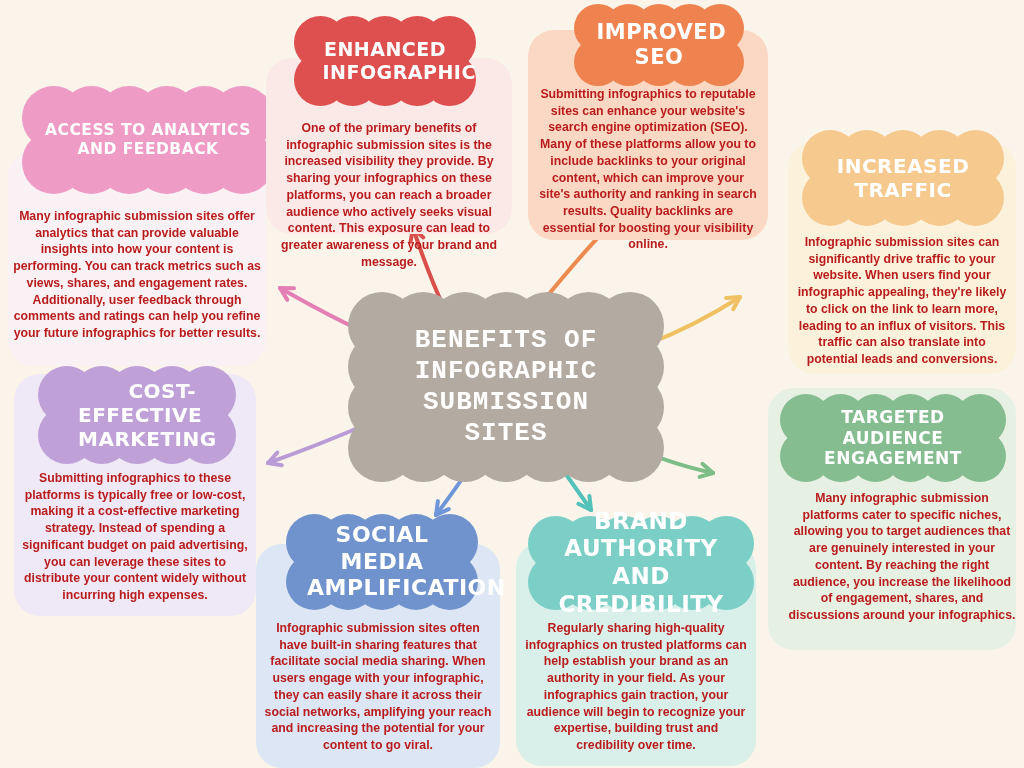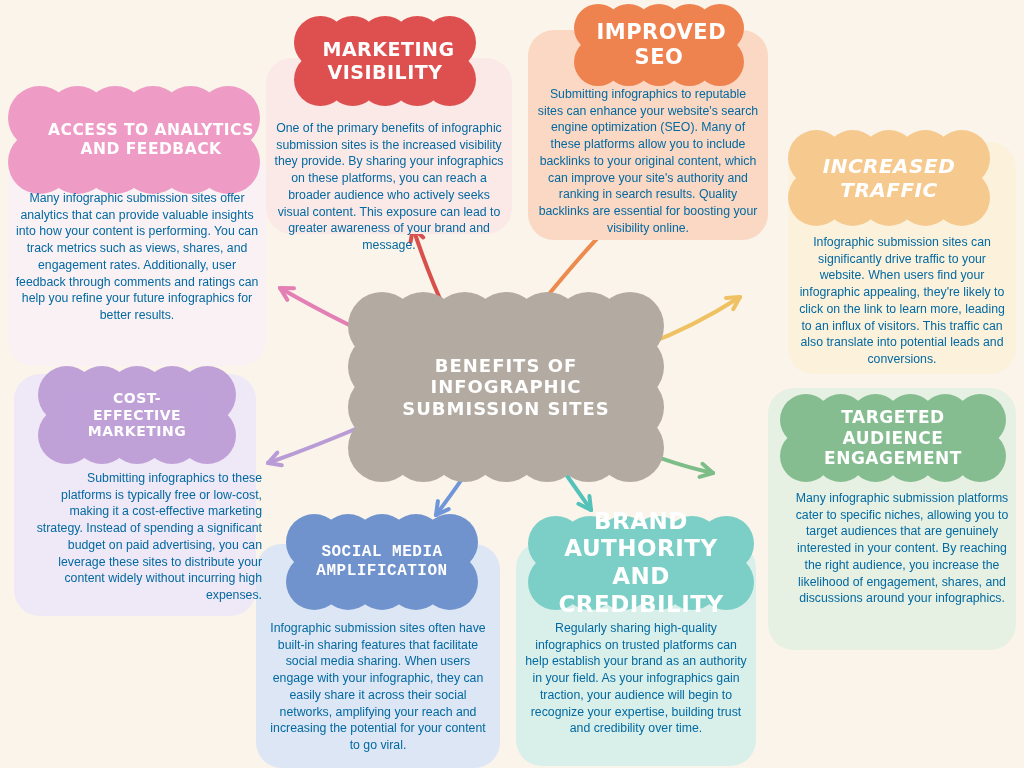--- a/index.html
+++ b/index.html
@@ -44,52 +44,52 @@
     font-weight: bold;
     line-height: 1.2;
     letter-spacing: 0.5px;
   }
   .body-text {
     position: absolute;
     margin: 0;
     font-size: 12.3px;
     line-height: 1.36;
     text-align: center;
-    color: #0369a1;
-    font-weight: 400;
+    color: #b91c1c;
+    font-weight: 700;
   }
 
   
   #center-cloud { left: 348px; top: 292px; width: 316px; height: 190px; z-index: 2; }
-  #center-cloud .title { font-size: 18px; max-width: 238px; letter-spacing: 1px; }
+  #center-cloud .title { font-size: 26px; max-width: 238px; letter-spacing: 1px; font-family: Liberation Mono, monospace; }
 
   
   #node-analytics { left: 8px; top: 86px; width: 262px; height: 300px; }
-  #node-analytics .cloud { left: 0; top: 0; width: 252px; height: 108px; justify-content: flex-end; }
+  #node-analytics .cloud { left: 14px; top: 0; width: 252px; height: 108px; }
   #node-analytics .cloud .title { font-size: 15.5px; max-width: 218px; }
   #node-analytics .body-card { left: 0; top: 64px; width: 258px; height: 216px; }
-  #node-analytics .body-text { left: 4px; top: 104px; width: 250px; }
+  #node-analytics .body-text { left: 4px; top: 122px; width: 250px; }
 
   
   #node-enhanced { left: 266px; top: 16px; width: 246px; height: 220px; }
   #node-enhanced .cloud { left: 28px; top: 0; width: 182px; height: 90px; }
   #node-enhanced .cloud .title { font-size: 19px; max-width: 125px; }
   #node-enhanced .body-card { left: 0; top: 42px; width: 246px; height: 176px; }
   #node-enhanced .body-text { left: 8px; top: 104px; width: 230px; }
 
   
   #node-seo { left: 528px; top: 4px; width: 240px; height: 236px; }
   #node-seo .cloud { left: 46px; top: 0; width: 170px; height: 82px; text-align: center; }
   #node-seo .cloud .title { font-size: 21px; max-width: 125px; }
   #node-seo .body-card { left: 0; top: 26px; width: 240px; height: 210px; }
   #node-seo .body-text { left: 8px; top: 82px; width: 224px; }
 
   
   #node-traffic { left: 788px; top: 130px; width: 228px; height: 244px; }
-  #node-traffic .cloud { left: 0; top: 0; width: 202px; height: 96px; font-style: italic; }
+  #node-traffic .cloud { left: 14px; top: 0; width: 202px; height: 96px; }
   #node-traffic .cloud .title { font-size: 20px; max-width: 135px; }
   #node-traffic .body-card { left: 0; top: 12px; width: 228px; height: 232px; }
   #node-traffic .body-text { left: 8px; top: 104px; width: 212px; }
 
   
   #node-targeted { left: 768px; top: 388px; width: 248px; height: 262px; padding-left: 8px; }
   #node-targeted .cloud { left: 12px; top: 6px; width: 226px; height: 88px; }
   #node-targeted .cloud .title { font-size: 17px; max-width: 185px; }
   #node-targeted .body-card { left: 0; top: 0; width: 248px; height: 262px; }
   #node-targeted .body-text { left: 20px; top: 102px; width: 228px; }
@@ -97,30 +97,30 @@
   
   #node-brand { left: 516px; top: 516px; width: 240px; height: 252px; }
   #node-brand .cloud { left: 12px; top: 0; width: 226px; height: 94px; }
   #node-brand .cloud .title { font-size: 23px; max-width: 175px; }
   #node-brand .body-card { left: 0; top: 26px; width: 240px; height: 224px; }
   #node-brand .body-text { left: 8px; top: 104px; width: 224px; }
 
   
   #node-social { left: 256px; top: 514px; width: 244px; height: 254px; }
   #node-social .cloud { left: 30px; top: 0; width: 192px; height: 96px; }
-  #node-social .cloud .title { font-size: 16px; max-width: 150px; font-family: Liberation Mono, monospace; }
+  #node-social .cloud .title { font-size: 22px; max-width: 150px; }
   #node-social .body-card { left: 0; top: 30px; width: 244px; height: 224px; }
   #node-social .body-text { left: 8px; top: 106px; width: 228px; }
 
   
   #node-cost { left: 14px; top: 366px; width: 242px; height: 252px; }
   #node-cost .cloud { left: 24px; top: 0; width: 198px; height: 98px; }
-  #node-cost .cloud .title { font-size: 14px; max-width: 118px; }
+  #node-cost .cloud .title { font-size: 20px; max-width: 118px; text-align: right; }
   #node-cost .body-card { left: 0; top: 8px; width: 242px; height: 242px; }
-  #node-cost .body-text { left: 22px; top: 104px; width: 226px; text-align: right; }
+  #node-cost .body-text { left: 8px; top: 104px; width: 226px; }
 </style>
 </head>
 <body>
 
 <svg id="arrows" viewBox="0 0 1024 768" xmlns="http://www.w3.org/2000/svg">
   <path d="M 395 345 C 355 330, 315 308, 280 288" stroke="#E37FB4"></path>
   <path d="M 445 310 C 432 282, 422 255, 413 228" stroke="#D94F4C"></path>
   <path d="M 540 305 C 562 278, 585 250, 611 224" stroke="#ED8A4E"></path>
   <path d="M 645 345 C 680 332, 712 315, 740 297" stroke="#EFC163"></path>
   <path d="M 612 438 C 648 455, 680 466, 713 473" stroke="#7CBD88"></path>
@@ -177,21 +177,21 @@
         <circle cx="91" cy="26.47058823529412" r="26.47058823529412" fill="#DE4F4F"></circle>
         <circle cx="123.26470588235294" cy="26.47058823529412" r="26.47058823529412" fill="#DE4F4F"></circle>
         <circle cx="155.52941176470588" cy="26.47058823529412" r="26.47058823529412" fill="#DE4F4F"></circle>
         <circle cx="155.52941176470588" cy="63.529411764705884" r="26.47058823529412" fill="#DE4F4F"></circle>
         <circle cx="123.26470588235294" cy="63.529411764705884" r="26.47058823529412" fill="#DE4F4F"></circle>
         <circle cx="91" cy="63.529411764705884" r="26.47058823529412" fill="#DE4F4F"></circle>
         <circle cx="58.73529411764706" cy="63.529411764705884" r="26.47058823529412" fill="#DE4F4F"></circle>
         <circle cx="26.47058823529412" cy="63.529411764705884" r="26.47058823529412" fill="#DE4F4F"></circle>
         <rect x="26.47058823529412" y="26.47058823529412" width="129.05882352941177" height="37.05882352941177" fill="#DE4F4F"></rect>
       </svg>
-    <h2 class="title">MARKETING VISIBILITY</h2>
+    <h2 class="title">ENHANCED INFOGRAPHIC</h2>
   </div>
   <p class="body-text">One of the primary benefits of infographic submission sites is the increased visibility they provide. By sharing your infographics on these platforms, you can reach a broader audience who actively seeks visual content. This exposure can lead to greater awareness of your brand and message.</p>
 </section>
 
 <section class="node" id="node-seo">
   <div class="body-card" style="background: rgb(251, 216, 195);"></div>
   <div class="cloud">
       <svg class="cloud-svg" viewBox="0 0 170 82" width="170" height="82">
         <circle cx="24.11764705882353" cy="24.11764705882353" r="24.11764705882353" fill="#EF8350"></circle>
         <circle cx="54.55882352941176" cy="24.11764705882353" r="24.11764705882353" fill="#EF8350"></circle>

